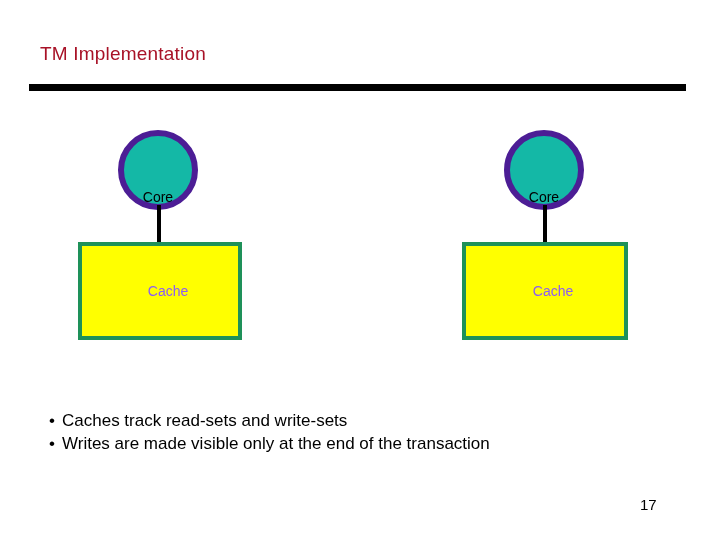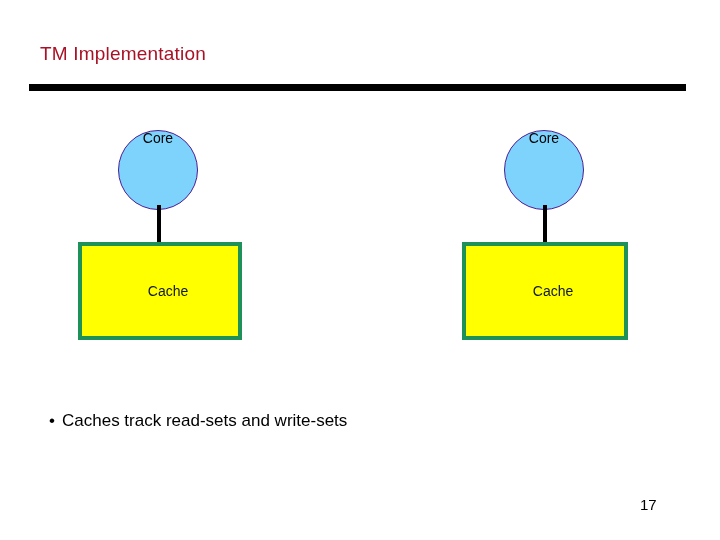--- a/index.html
+++ b/index.html
@@ -52,25 +52,25 @@
     top: 0;
     width: 720px;
     height: 540px;
   }
 
   .core-circle {
     position: absolute;
     width: 80px;
     height: 80px;
     border-radius: 50%;
-    background: #7dd3fc;
-    border: 1px solid #4c1d95;
+    background: #14b8a6;
+    border: 6px solid #4c1d95;
     box-sizing: border-box;
     display: flex;
-    align-items: flex-start;
+    align-items: flex-end;
     justify-content: center;
   }
   .core-label {
     font-size: 14px;
     color: #000000;
     line-height: 1;
   }
 
   .connector {
     position: absolute;
@@ -82,21 +82,21 @@
     position: absolute;
     background: #FFFF00;
     border: 4px solid #1E9159;
     box-sizing: border-box;
     display: flex;
     align-items: center;
     justify-content: center;
   }
   .cache-label {
     font-size: 14px;
-    color: #0f172a;
+    color: #8b5cf6;
     line-height: 1;
     margin-left: 16px;
   }
 
   
   #core-left       { left: 118px; top: 130px; }
   #connector-left  { left: 157px; top: 205px; height: 40px; }
   #cache-left      { left: 78px;  top: 242px; width: 164px; height: 98px; }
 
   
@@ -158,17 +158,20 @@
     <div id="cache-right" class="cache-box">
       <span class="cache-label">Cache</span>
     </div>
 
   </div>
 
   <div id="bullets">
     <div class="bullet-line">
       <span class="bullet-mark">•</span><span>Caches track read-sets and write-sets</span>
     </div>
+    <div class="bullet-line">
+      <span class="bullet-mark">•</span><span>Writes are made visible only at the end of the transaction</span>
+    </div>
   </div>
 
   <div id="page-number">17</div>
 
 </div>
 
 </body></html>

